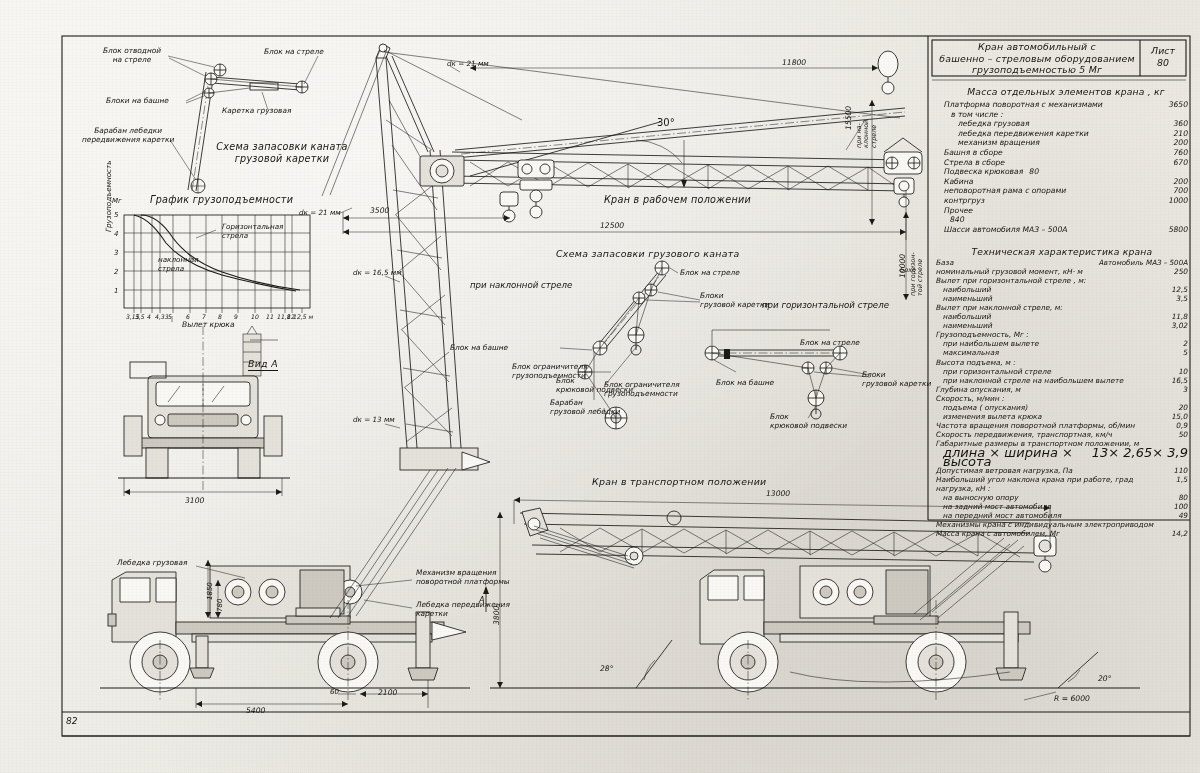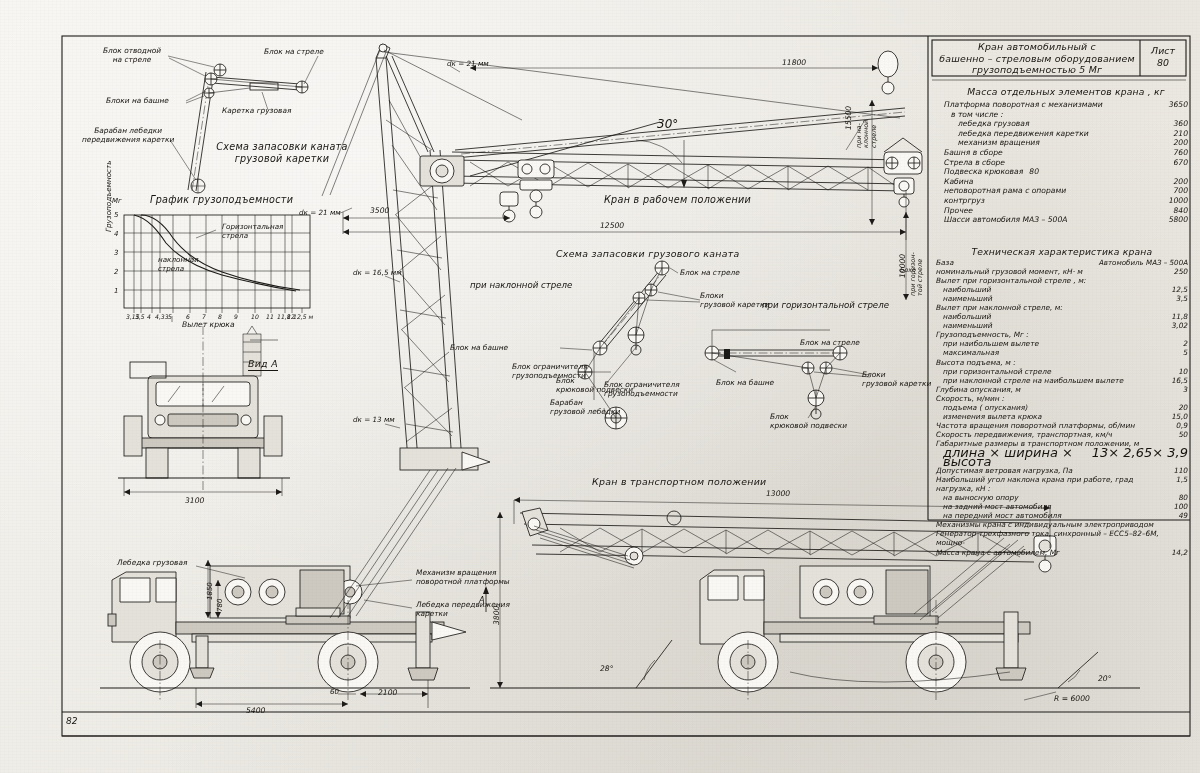--- a/index.html
+++ b/index.html
@@ -716,21 +716,21 @@
           <span style="padding-left: 6px;">200</span>
         </div>
         <div style="display: flex; justify-content: space-between; font-size: 7.6px; line-height: 9.6px; padding-left: 0px;">
           <span>неповоротная  рама  с опорами</span>
           <span style="padding-left: 6px;">700</span>
         </div>
         <div style="display: flex; justify-content: space-between; font-size: 7.6px; line-height: 9.6px; padding-left: 0px;">
           <span>контргруз</span>
           <span style="padding-left: 6px;">1000</span>
         </div>
-        <div style="display: flex; justify-content: space-between; font-size: 7.6px; line-height: 9.6px; padding-left: 0px;">
+        <div style="display: flex; justify-content: space-between; font-size: 7.6px; line-height: 9.6px; padding-left: 0px; flex-direction: column;">
           <span>Прочее</span>
           <span style="padding-left: 6px;">840</span>
         </div>
         <div style="display: flex; justify-content: space-between; font-size: 7.6px; line-height: 9.6px; padding-left: 0px;">
           <span>Шасси  автомобиля   МАЗ – 500А</span>
           <span style="padding-left: 6px;">5800</span>
         </div>
       </div>
   </div>
 
@@ -844,24 +844,20 @@
         <div style="display: flex; justify-content: space-between; font-size: 7.35px; line-height: 9.05px; padding-left: 7px;">
           <span>на  задний  мост  автомобиля</span>
           <span style="padding-left: 6px; white-space: nowrap;">100</span>
         </div>
         <div style="display: flex; justify-content: space-between; font-size: 7.35px; line-height: 9.05px; padding-left: 7px;">
           <span>на  передний  мост  автомобиля</span>
           <span style="padding-left: 6px; white-space: nowrap;">49</span>
         </div>
         <div style="display: flex; justify-content: space-between; font-size: 7.35px; line-height: 9.05px; padding-left: 0px;">
           <span>Механизмы  крана  с индивидуальным   электроприводом</span>
-          <span style="padding-left: 6px; white-space: nowrap;"></span>
-        </div>
-        <div style="display: flex; justify-content: space-between; font-size: 7.35px; line-height: 9.05px; padding-left: 0px;">
-          <span>Генератор трехфазного  тока, синхронный – ЕСС5–82–6М, мощно-</span>
           <span style="padding-left: 6px; white-space: nowrap;"></span>
         </div>
         <div style="display: flex; justify-content: space-between; font-size: 7.35px; line-height: 9.05px; padding-left: 0px;">
           <span>Масса  крана  с автомобилем,  Мг</span>
           <span style="padding-left: 6px; white-space: nowrap;">14,2</span>
         </div>
       </div>
   </div>
 
   <div style="position:absolute;left:103px;top:46px;font-style:italic;font-size:7.4px;line-height:9px;text-align:center;color:#16130f;">
@@ -924,21 +920,21 @@
     <div>клонной</div>
     <div>стреле</div>
   </div>
   <div style="position:absolute;left:898px;top:278px;transform:rotate(-90deg);transform-origin:left top;font-style:italic;font-size:7.6px;white-space:nowrap;color:#16130f;">10000</div>
   <div style="position:absolute;left:910px;top:296px;transform:rotate(-90deg);transform-origin:left top;font-style:italic;font-size:6.4px;line-height:7.4px;white-space:nowrap;color:#16130f;">
     <div>при  горизон-</div>
     <div>той  стреле</div>
   </div>
   <div style="position:absolute;left:370px;top:206px;font-style:italic;font-size:7.6px;color:#16130f;">3500</div>
   <div style="position:absolute;left:600px;top:221px;font-style:italic;font-size:7.6px;color:#16130f;">12500</div>
-  <div style="position:absolute;left:657px;top:117px;font-style:italic;font-size:12px;color:#16130f;">30°</div>
+  <div style="position:absolute;left:657px;top:117px;font-size:10px;color:#16130f;">30°</div>
   <div style="position:absolute;left:447px;top:59px;font-style:italic;font-size:7.2px;color:#16130f;">dк = 21 мм</div>
   <div style="position:absolute;left:299px;top:208px;font-style:italic;font-size:7.2px;color:#16130f;">dк = 21 мм</div>
   <div style="position:absolute;left:353px;top:268px;font-style:italic;font-size:7.2px;color:#16130f;">dк = 16,5 мм</div>
   <div style="position:absolute;left:353px;top:415px;font-style:italic;font-size:7.2px;color:#16130f;">dк = 13 мм</div>
   <div style="position:absolute;left:900px;top:222px;font-style:italic;font-size:6.4px;color:#16130f;margin-top:44px;">Бохо</div>
 
   <div style="position:absolute;left:556px;top:248px;font-style:italic;font-size:9.4px;color:#16130f;letter-spacing:.3px;">Схема  запасовки  грузового  каната</div>
   <div style="position:absolute;left:470px;top:280px;font-style:italic;font-size:8.6px;color:#16130f;">при  наклонной  стреле</div>
   <div style="position:absolute;left:762px;top:300px;font-style:italic;font-size:8.6px;color:#16130f;">при  горизонтальной  стреле</div>
   <div style="position:absolute;left:680px;top:268px;font-style:italic;font-size:7.4px;color:#16130f;">Блок  на  стреле</div>

